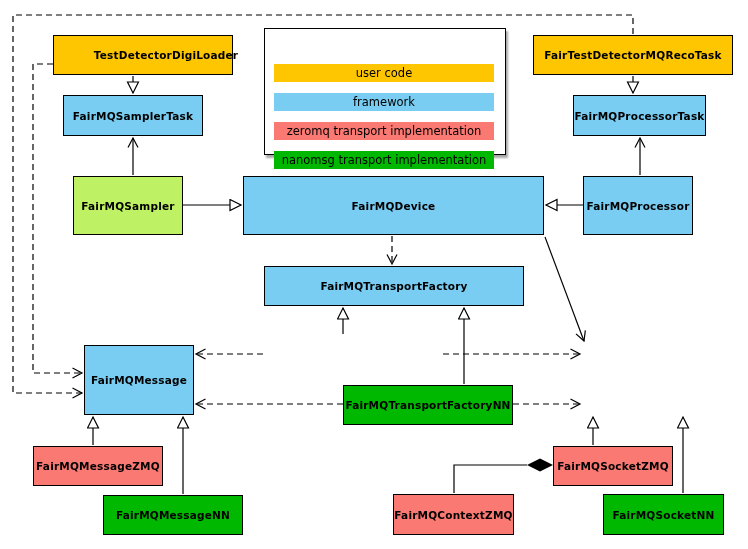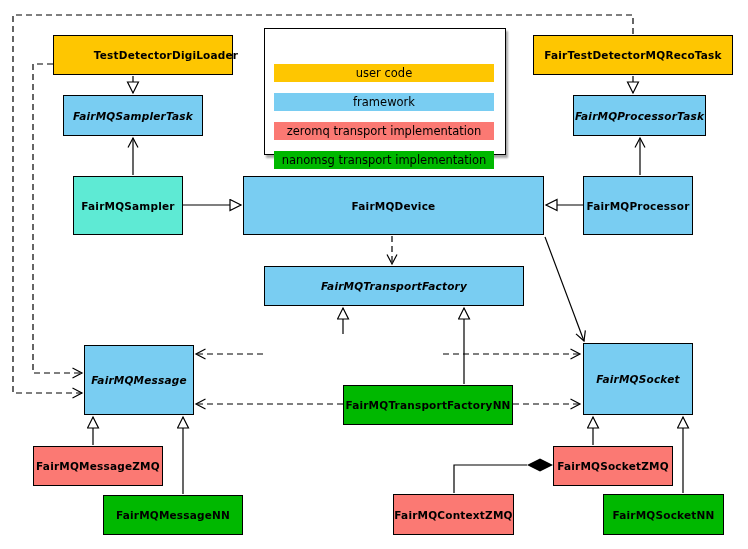--- a/index.html
+++ b/index.html
@@ -8,21 +8,21 @@
     font-family:"DejaVu Sans","Liberation Sans",sans-serif;overflow:hidden;
   }
   .wires{position:absolute;left:0;top:0;width:748px;height:549px;}
   .sol{fill:none;stroke:#000;stroke-width:1.2;}
   .dash{fill:none;stroke:#000;stroke-width:1.2;stroke-dasharray:6 4;}
   .node{
     position:absolute;box-sizing:border-box;border:1.4px solid #000;
     display:flex;align-items:center;justify-content:center;text-align:center;
     font-size:10.5px;font-weight:bold;color:#000;letter-spacing:.2px;white-space:nowrap;
   }
-  .abstract{font-style:italic;}
+  .abstract{}
   
   #n-digiloader{left:53px;top:35px;width:180px;height:40px}
   #n-recotask{left:533px;top:35px;width:200px;height:40px}
   #n-samplertask{left:63px;top:95px;width:140px;height:41px}
   #n-processortask{left:573px;top:95px;width:133px;height:41px}
   #n-sampler{left:73px;top:176px;width:110px;height:59px}
   #n-device{left:243px;top:176px;width:301px;height:59px}
   #n-processor{left:583px;top:176px;width:110px;height:59px}
   #n-transportfactory{left:264px;top:266px;width:260px;height:40px}
   #n-tfzmq{left:263px;top:335px;width:180px;height:40px}
@@ -86,27 +86,26 @@
     <path class="dash" marker-end="url(#mOpen)" d="M513,404 L580,404"></path>
 
     <path class="sol" d="M454,493 L454,465 L527,465"></path>
     <polygon points="527,465 540,458.5 553,465 540,471.5" fill="#000000"></polygon>
   </svg>
 
   <div class="node" id="n-digiloader" style="background-color: rgb(254, 198, 1); padding-left: 46px;">TestDetectorDigiLoader</div>
   <div class="node" id="n-recotask" style="background-color: rgb(254, 198, 1);">FairTestDetectorMQRecoTask</div>
   <div class="node abstract" id="n-samplertask" style="background-color: rgb(121, 205, 242);">FairMQSamplerTask</div>
   <div class="node abstract" id="n-processortask" style="background-color: rgb(121, 205, 242);">FairMQProcessorTask</div>
-  <div class="node" id="n-sampler" style="background-color: #5eead4;">FairMQSampler</div>
+  <div class="node" id="n-sampler" style="background-color: #bef264;">FairMQSampler</div>
   <div class="node" id="n-device" style="background-color: rgb(121, 205, 242);">FairMQDevice</div>
   <div class="node" id="n-processor" style="background-color: rgb(121, 205, 242);">FairMQProcessor</div>
   <div class="node abstract" id="n-transportfactory" style="background-color: rgb(121, 205, 242);">FairMQTransportFactory</div>
   <div class="node" id="n-tfnn" style="background-color: rgb(0, 184, 0);">FairMQTransportFactoryNN</div>
   <div class="node abstract" id="n-message" style="background-color: rgb(121, 205, 242);">FairMQMessage</div>
-  <div class="node abstract" id="n-socket" style="background-color: rgb(121, 205, 242);">FairMQSocket</div>
   <div class="node" id="n-messagezmq" style="background-color: rgb(251, 121, 115);">FairMQMessageZMQ</div>
   <div class="node" id="n-messagenn" style="background-color: rgb(0, 184, 0);">FairMQMessageNN</div>
   <div class="node" id="n-socketzmq" style="background-color: rgb(251, 121, 115);">FairMQSocketZMQ</div>
   <div class="node" id="n-contextzmq" style="background-color: rgb(251, 121, 115);">FairMQContextZMQ</div>
   <div class="node" id="n-socketnn" style="background-color: rgb(0, 184, 0);">FairMQSocketNN</div>
 
   <div class="legend">
     <div class="legend-bar" id="lb-0" style="background-color: rgb(254, 198, 1);">user code</div>
     <div class="legend-bar" id="lb-1" style="background-color: rgb(121, 205, 242);">framework</div>
     <div class="legend-bar" id="lb-2" style="background-color: rgb(251, 121, 115);">zeromq transport implementation</div>

